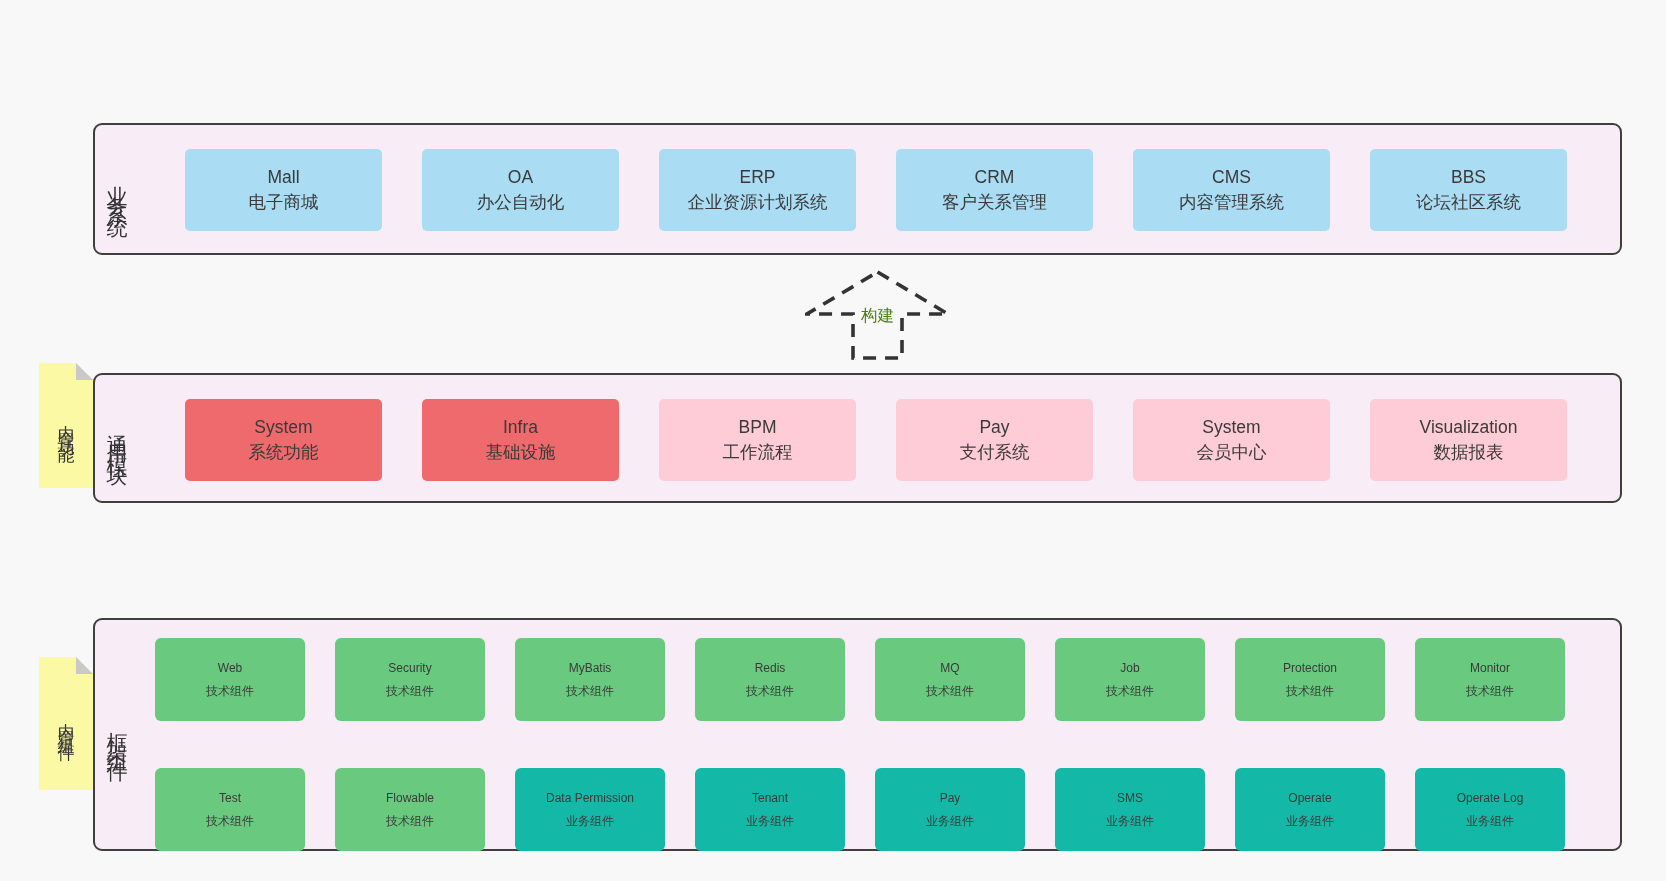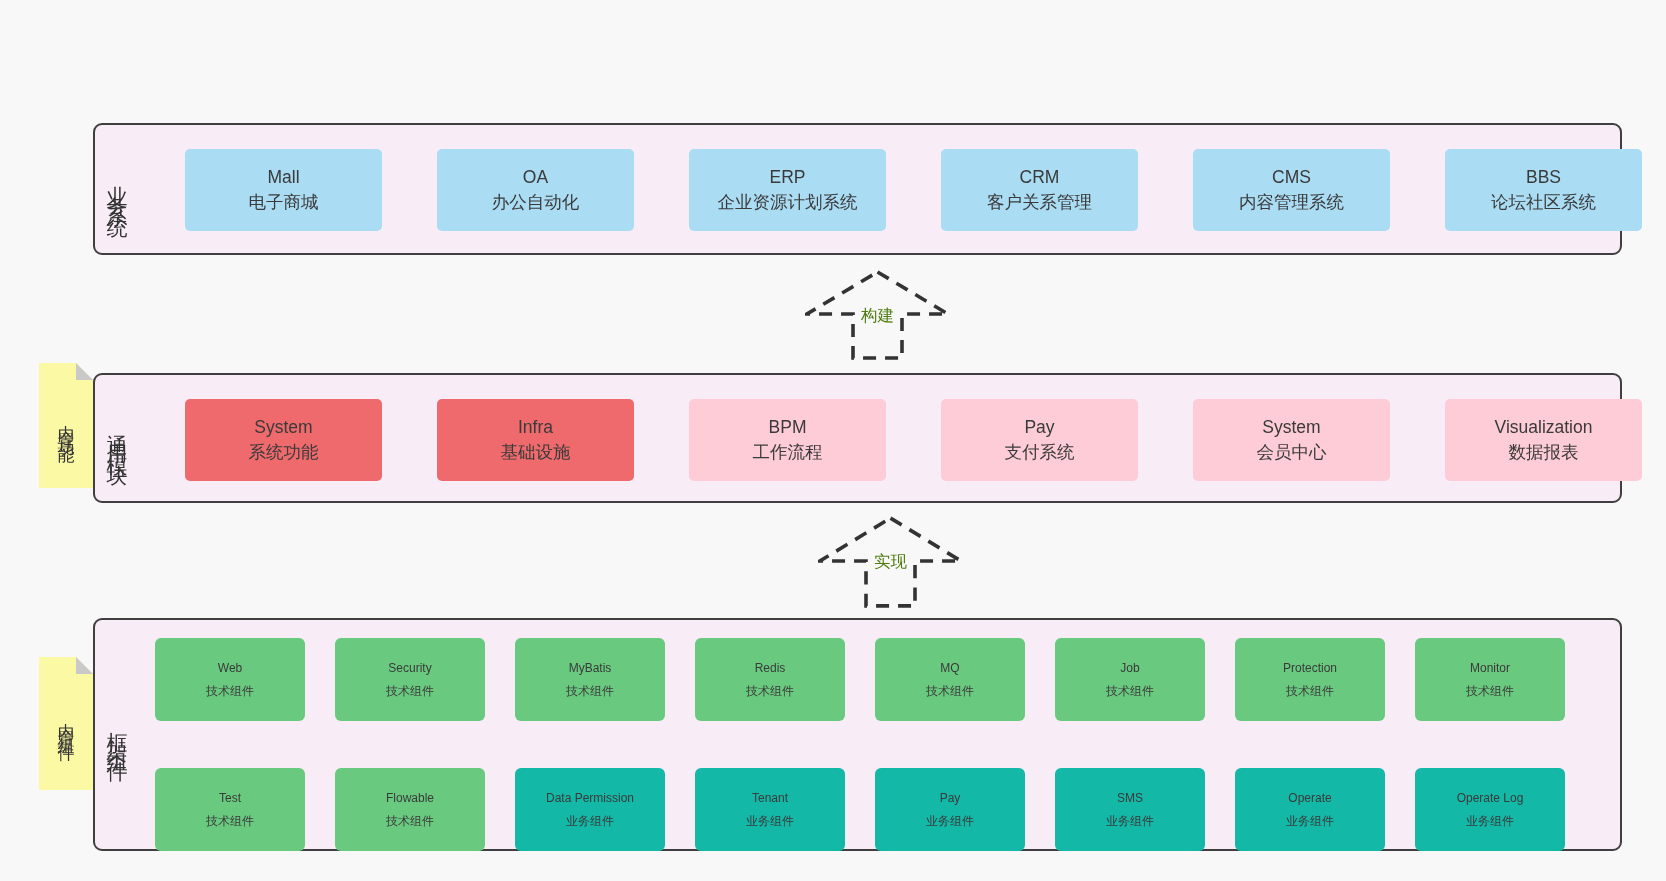--- a/index.html
+++ b/index.html
@@ -14,21 +14,21 @@
   }
   .band-1{top:123px;height:132px;}
   .band-2{top:373px;height:130px;}
   .band-3{top:618px;height:233px;}
   .band-label{
     position:absolute; left:11px; top:50%; transform:translateY(-50%);
     writing-mode:vertical-rl; text-orientation:upright;
     font-size:21px; letter-spacing:10px; line-height:1.1; color:#333;
     white-space:nowrap;
   }
-  .boxes{position:absolute; display:flex; gap:55px; left:61px; top:24px;padding-left:29px;}
+  .boxes{position:absolute; display:flex; gap:40px; left:61px; top:24px;padding-left:29px;}
   .boxes3{position:absolute; display:flex; gap:30px; left:60px;}
   .row-a{top:18px;} .row-b{top:124px;margin-top:24px;}
   .box{
     width:197px; height:82px; border-radius:5px;
     display:flex; flex-direction:column; align-items:center; justify-content:center;
     font-size:17.5px; line-height:25px; text-align:center; color:#3a3a3a;
   }
   .box-sm{width:150px; height:83px; font-size:12px; line-height:23px; border-radius:6px; padding:0 4px; box-sizing:border-box;}
   .blue{background:#aadcf4;}
   .red{background:#ef6a6d;}
@@ -129,26 +129,20 @@
         <span>System</span>
         <span>会员中心</span>
       </div>
       <div class="box pink">
         <span>Visualization</span>
         <span>数据报表</span>
       </div>
     </div>
   </section>
 
-  <div class="arrow arrow-2">
-    <svg viewBox="0 0 145 90" preserveAspectRatio="none">
-      <polygon points="72.5,2 143,44 97,44 97,88 48,88 48,44 2,44" fill="none" stroke="#333333" stroke-width="3.6" stroke-dasharray="13 9" stroke-linejoin="miter"></polygon>
-    </svg>
-    <span class="arrow-label">实现</span>
-  </div>
 
   <div class="sticky sticky-2">
     <span class="sticky-text">内置组件</span>
   </div>
   <div class="sticky-fold" style="left:76px; top:657px; right:auto;"></div>
 
   <section class="band band-3">
     <div class="band-label">框架组件</div>
 
     <div class="boxes3 row-a">

